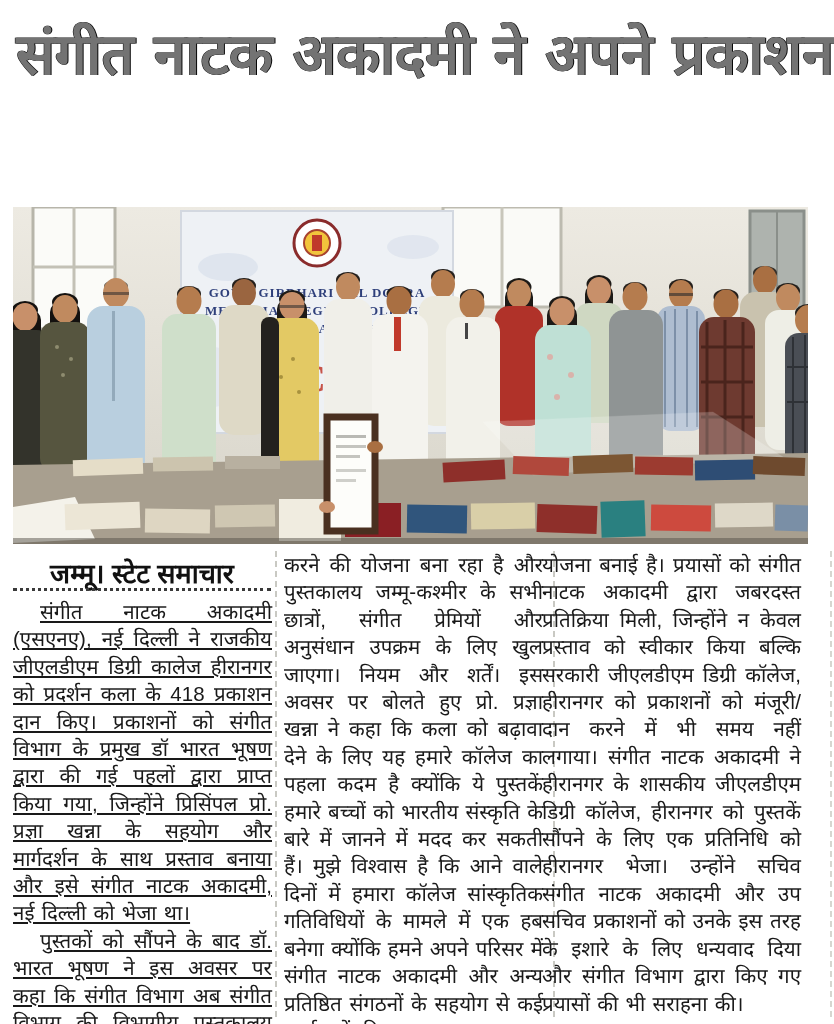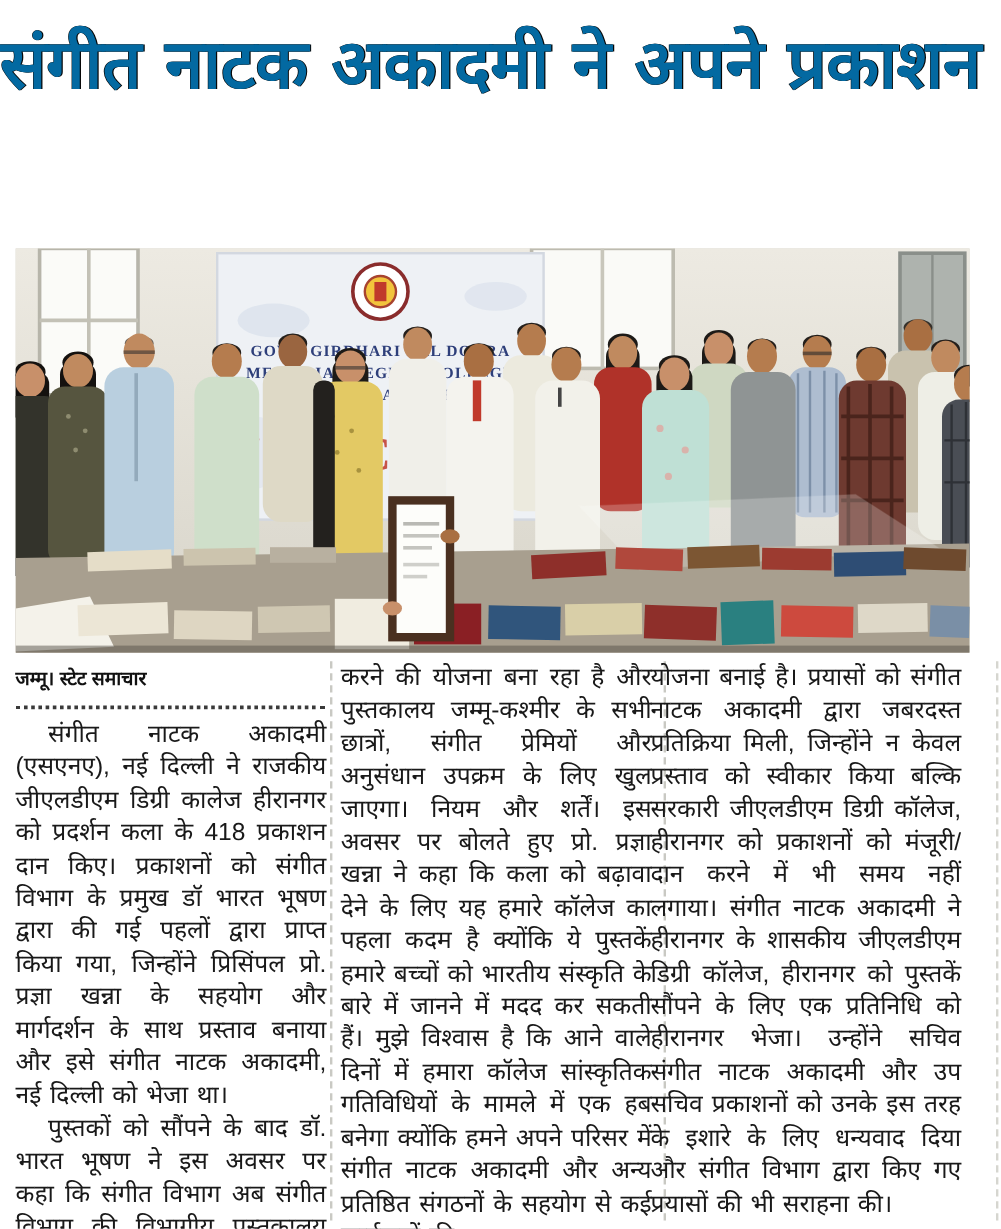--- a/index.html
+++ b/index.html
@@ -1,43 +1,43 @@
 <!DOCTYPE html>
 <html><head>
 <meta charset="utf-8">
 <style>
   html,body{margin:0;padding:0;}
   body{
     width:834px;height:1024px;position:relative;background:#ffffff;
     font-family:"Liberation Sans",sans-serif;color:#161616;overflow:hidden;
   }
   .headline{
-    position:absolute;top:10px;left:0;width:834px;text-align:left;
-    font-family:"DejaVu Sans",sans-serif;font-weight:900;color:#0369a1;
+    position:absolute;top:10px;left:0;width:834px;text-align:right;
+    font-family:"DejaVu Sans",sans-serif;font-weight:900;color:#737373;
     font-size:57px;line-height:88px;letter-spacing:0px;
     text-shadow:1px 0 0 #070707,-0.5px 0 0 #070707;
   }
   .photo-wrap{
     position:absolute;left:13px;top:207px;width:795px;height:337px;background:#dcd9d0;
   }
   .photo-wrap svg{display:block;width:100%;height:100%;}
   .byline{
-    position:absolute;left:13px;top:554px;width:258px;text-align:left;
-    font-weight:bold;font-size:16px;color:#111;
+    position:absolute;left:13px;top:554px;width:258px;text-align:center;
+    font-weight:bold;font-size:27px;color:#111;
   }
   .dotted-rule{
     position:absolute;left:13px;top:588px;width:258px;height:0;
     border-top:3px dotted #3a3a3a;
   }
   .article-col{
     position:absolute;width:259px;font-size:20.5px;line-height:27.4px;
     text-align:justify;color:#191919;word-spacing:1.5px;
   }
   .article-col p{margin:0;}
-  .article-col p.indent{text-indent:27px;}
+  .article-col p.indent{text-indent:27px;text-decoration:underline;}
   #col1{left:13px;top:598px;}
   #col2{left:284px;top:551px;}
   #col3{left:542px;top:551px;}
   .colsep{
     position:absolute;top:551px;height:466px;width:0;
     border-left:2px dashed #c9c9c3;
   }
   #sep1{left:275px;} #sep2{left:553px;} #sep3{left:830px;border-left:2px dashed #d6d6d0;}
 </style>
 </head>

